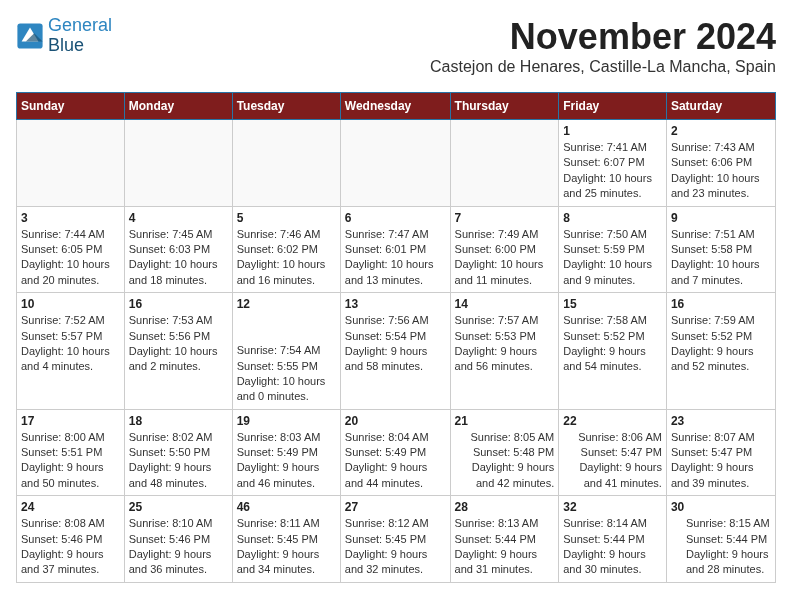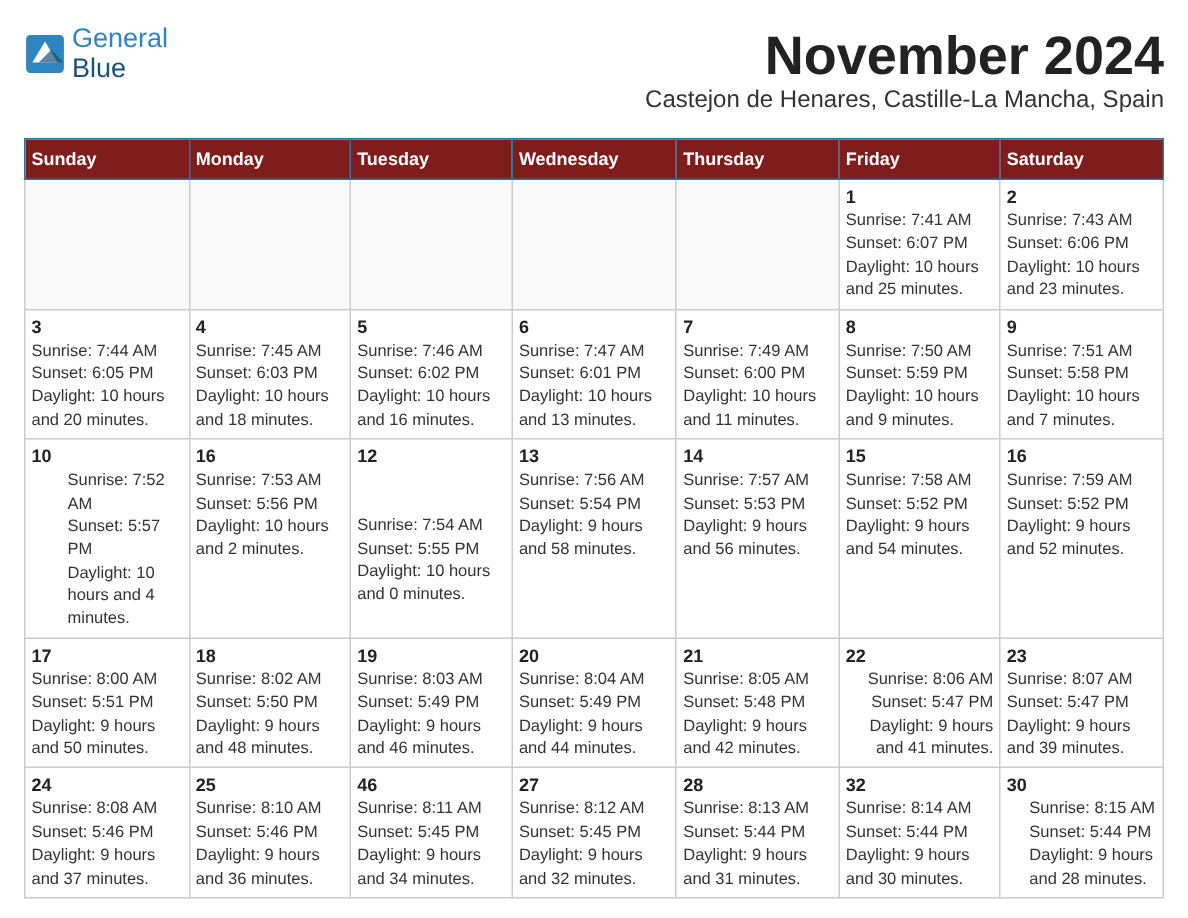--- a/index.html
+++ b/index.html
@@ -180,21 +180,21 @@
         <td>
           <span class="day-number">9</span>
           <div class="day-info" style="white-space: pre-line;">Sunrise: 7:51 AM
 Sunset: 5:58 PM
 Daylight: 10 hours and 7 minutes.</div>
         </td>
       </tr>
       <tr>
         <td>
           <span class="day-number">10</span>
-          <div class="day-info" style="white-space: pre-line; margin-left: 24px;">Sunrise: 7:52 AM
+          <div class="day-info" style="white-space: pre-line;">Sunrise: 7:52 AM
 Sunset: 5:57 PM
 Daylight: 10 hours and 4 minutes.</div>
         </td>
         <td>
           <span class="day-number">16</span>
           <div class="day-info" style="white-space: pre-line;">Sunrise: 7:53 AM
 Sunset: 5:56 PM
 Daylight: 10 hours and 2 minutes.</div>
         </td>
         <td>
@@ -248,21 +248,21 @@
 Daylight: 9 hours and 46 minutes.</div>
         </td>
         <td>
           <span class="day-number">20</span>
           <div class="day-info" style="white-space: pre-line;">Sunrise: 8:04 AM
 Sunset: 5:49 PM
 Daylight: 9 hours and 44 minutes.</div>
         </td>
         <td>
           <span class="day-number">21</span>
-          <div class="day-info" style="white-space: pre-line;">Sunrise: 8:05 AM
+          <div class="day-info" style="white-space: pre-line; text-align: right;">Sunrise: 8:05 AM
 Sunset: 5:48 PM
 Daylight: 9 hours and 42 minutes.</div>
         </td>
         <td>
           <span class="day-number">22</span>
           <div class="day-info" style="white-space: pre-line; text-align: right;">Sunrise: 8:06 AM
 Sunset: 5:47 PM
 Daylight: 9 hours and 41 minutes.</div>
         </td>
         <td>

